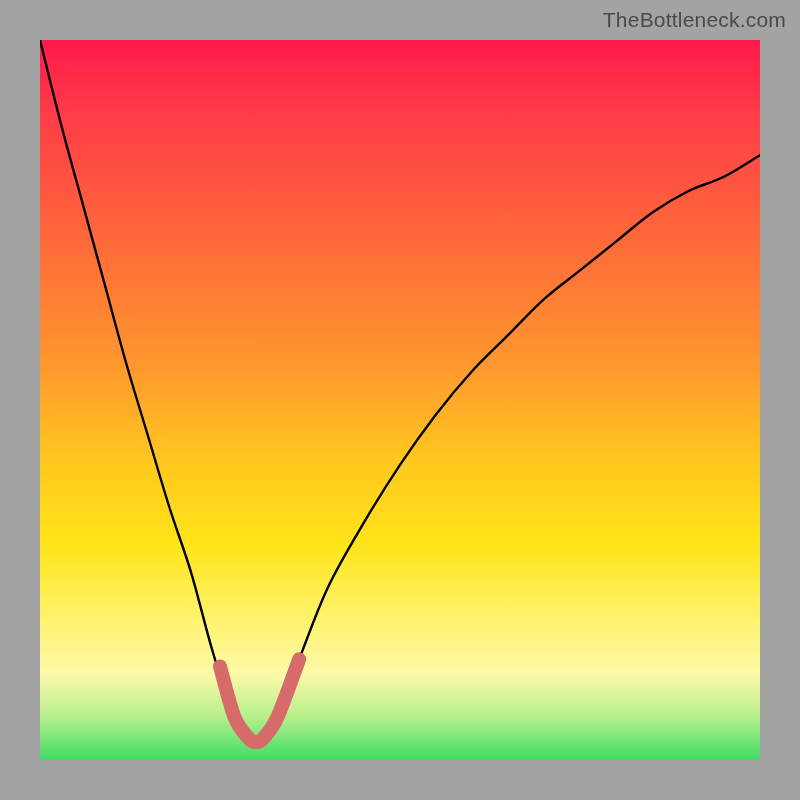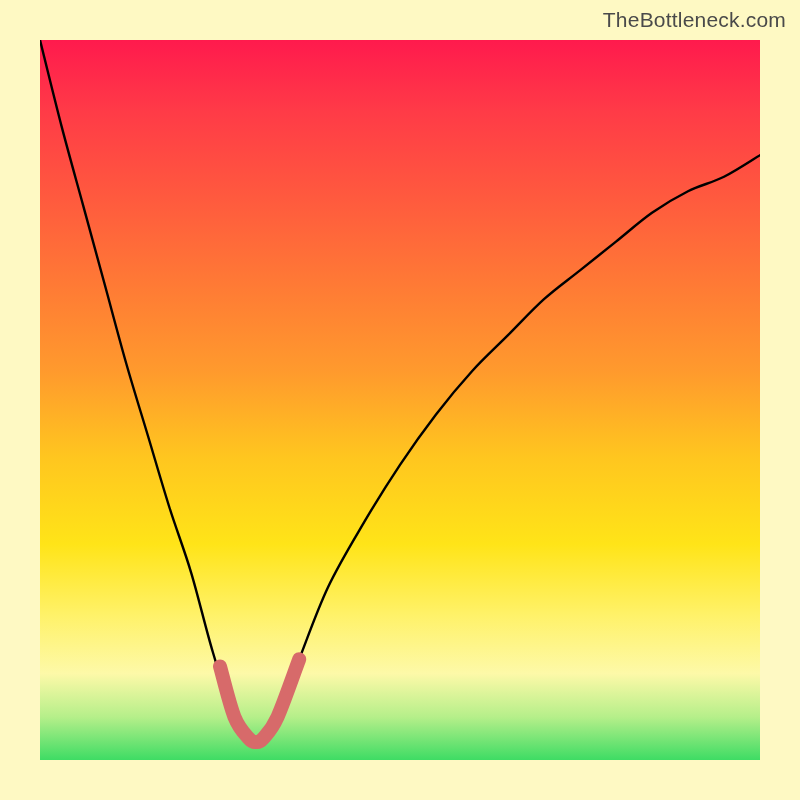--- a/index.html
+++ b/index.html
@@ -10,21 +10,21 @@
     background: #000;
     overflow: hidden;
     font-family: Arial, Helvetica, sans-serif;
   }
   .frame {
     position: absolute;
     left: 0;
     top: 0;
     width: 800px;
     height: 800px;
-    background: #fef9c3;
+    background: #a3a3a3;
   }
   .plot {
     position: absolute;
     left: 40px;
     top: 40px;
     width: 720px;
     height: 720px;
     background: linear-gradient(
       to bottom,
       #ff1a4d 0%,

